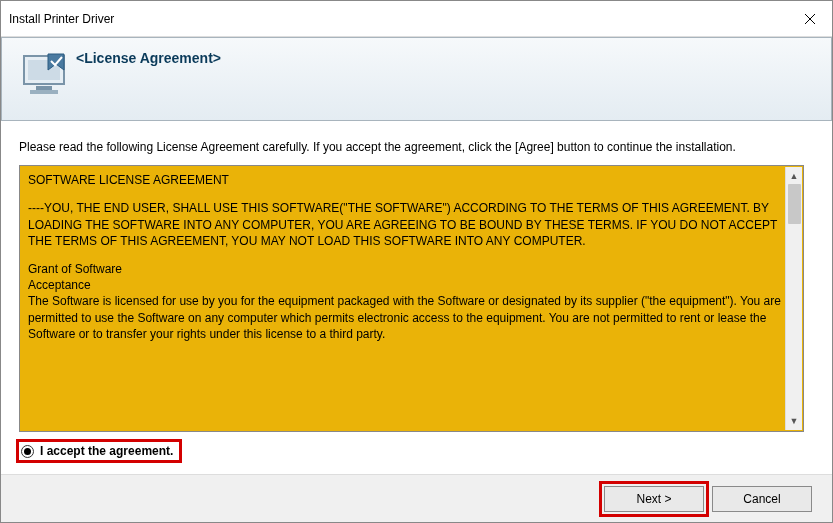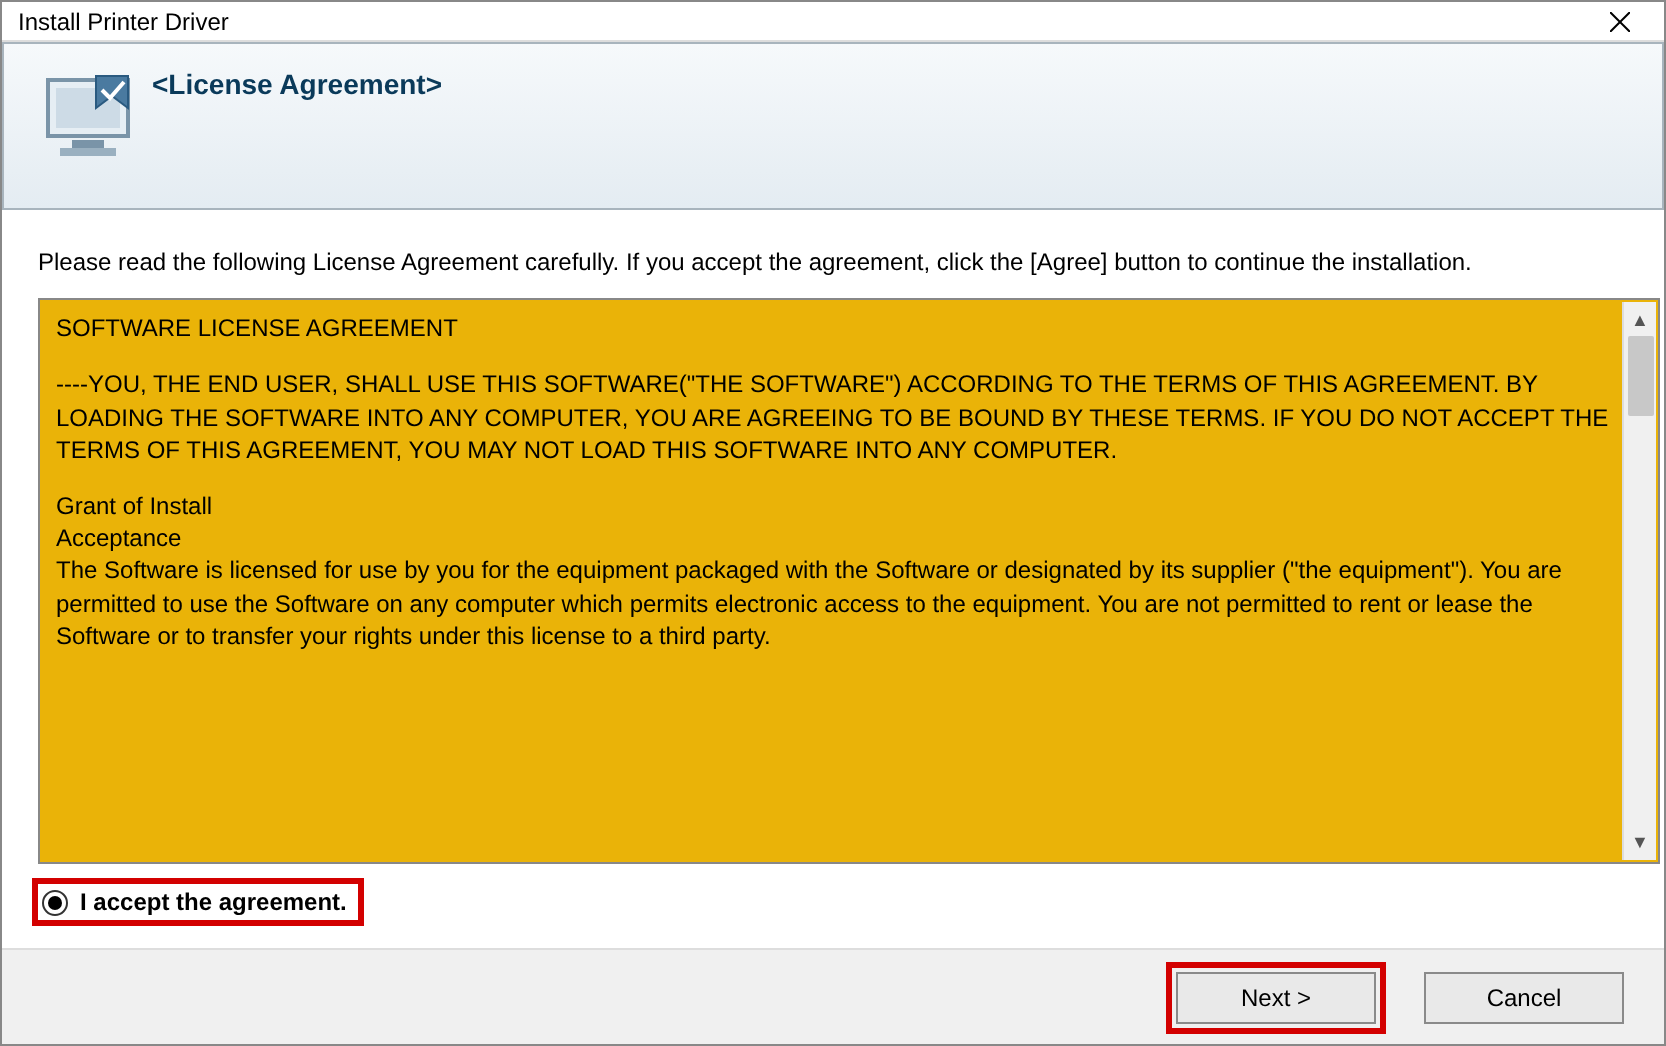--- a/index.html
+++ b/index.html
@@ -13,21 +13,21 @@
   .window {
     width: 833px;
     height: 523px;
     border: 1px solid #888;
     display: flex;
     flex-direction: column;
     position: relative;
     background: #fff;
   }
   .titlebar {
-    height: 20px;
+    height: 36px;
     display: flex;
     align-items: center;
     justify-content: space-between;
     padding: 0 0 0 8px;
     background: #fff;
     border-bottom: 1px solid #ddd;
   }
   .titlebar-title { font-size: 12px; }
   .close-btn {
     width: 44px; height: 28px;
@@ -53,21 +53,21 @@
     font-weight: bold;
     color: #0a3a5a;
   }
   .header-text p {
     margin: 0;
     font-size: 12px;
     color: #0a3a5a;
   }
   .body-area {
     flex: 1 1 auto;
-    padding: 18px 2px 8px 18px;
+    padding: 18px 28px 8px 18px;
     display: flex;
     flex-direction: column;
     min-height: 0;
   }
   .instructions {
     margin: 0 0 10px 0;
     font-size: 12px;
     line-height: 1.35;
   }
   .license-container {
@@ -142,21 +142,21 @@
     border-radius: 50%;
   }
   .footer {
     height: 48px;
     background: #f0f0f0;
     border-top: 1px solid #ddd;
     display: flex;
     align-items: center;
     justify-content: flex-end;
     padding: 0 20px;
-    gap: 24px;
+    gap: 8px;
   }
   .btn {
     min-width: 100px;
     height: 26px;
     border: 1px solid #8a8a8a;
     background: #e9e9e9;
     display: inline-flex;
     align-items: center;
     justify-content: center;
     font-size: 12px;
@@ -200,21 +200,21 @@
   </div>
 
   <div class="body-area">
     <p class="instructions">Please read the following License Agreement carefully. If you accept the agreement, click the [Agree] button to continue the installation.</p>
 
     <div class="license-container">
       <div class="license-box">
         <div class="license-text">
           <p>SOFTWARE LICENSE AGREEMENT</p>
           <p>----YOU, THE END USER, SHALL USE THIS SOFTWARE("THE SOFTWARE") ACCORDING TO THE TERMS OF THIS AGREEMENT. BY LOADING THE SOFTWARE INTO ANY COMPUTER, YOU ARE AGREEING TO BE BOUND BY THESE TERMS. IF YOU DO NOT ACCEPT THE TERMS OF THIS AGREEMENT, YOU MAY NOT LOAD THIS SOFTWARE INTO ANY COMPUTER.</p>
-          <p style="margin-bottom:0">Grant of Install</p>
+          <p style="margin-bottom:0">Grant of Software</p>
           <p style="margin-bottom:0">Acceptance</p>
           <p>The Software is licensed for use by you for the equipment packaged with the Software or designated by its supplier ("the equipment"). You are permitted to use the Software on any computer which permits electronic access to the equipment. You are not permitted to rent or lease the Software or to transfer your rights under this license to a third party.</p>
         </div>
         <div class="scrollbar">
           <div class="scroll-arrow">▲</div>
           <div class="scroll-thumb"></div>
           <div class="scroll-arrow">▼</div>
         </div>
       </div>
     </div>

